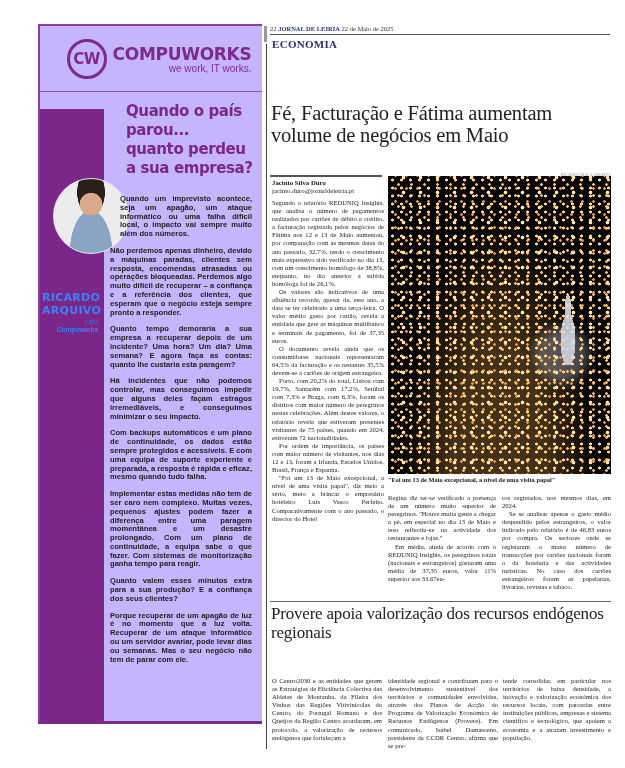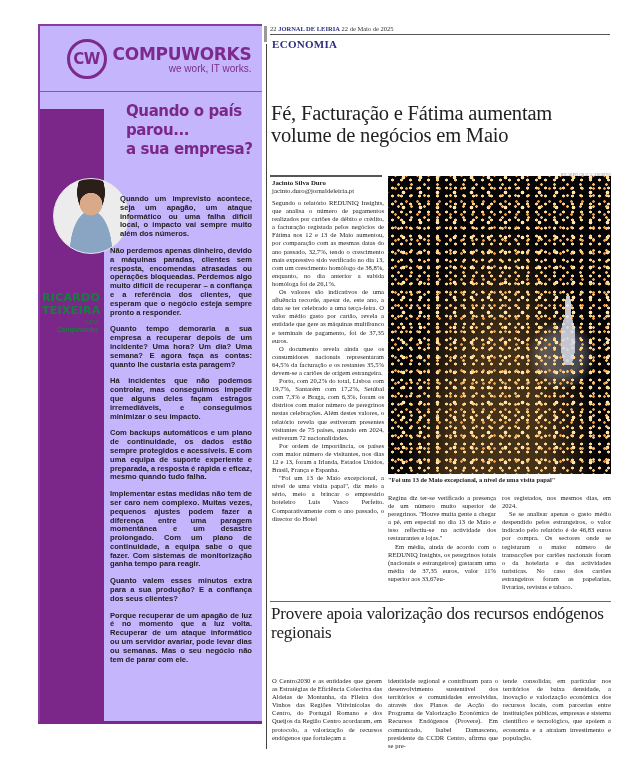--- a/index.html
+++ b/index.html
@@ -42,21 +42,21 @@
     position: absolute; left: 53px; top: 178px; width: 76px; height: 76px; border-radius: 50%;
     background:
       radial-gradient(circle at 50% 34%, #d9a98a 0 18%, transparent 19%),
       radial-gradient(ellipse at 50% 18%, #2b1f1a 0 26%, transparent 27%),
       radial-gradient(ellipse at 50% 100%, #8aa4c4 0 40%, transparent 41%),
       radial-gradient(circle at 50% 50%, #ececec 0 100%);
     border: 1px solid #e6e6e6;
   }
   .author-block {
     position: absolute; left: 4px; top: 291px; width: 56px; text-align: right;
-    color: #15803d; font-family: "DejaVu Sans", sans-serif;
+    color: #3b82f6; font-family: "DejaVu Sans", sans-serif;
   }
   .author-name { font-weight: bold; font-size: 11px; line-height: 13px; letter-spacing: 0.3px; }
   .author-role { font-size: 6.5px; line-height: 8px; margin-top: 1px; font-family: "Liberation Serif", serif; }
   .author-company { font-size: 6.5px; line-height: 8px; font-weight: bold; font-family: "Liberation Sans", sans-serif; }
 
   .ad-body {
     position: absolute; left: 110px; top: 195px; width: 142px;
     font-family: "Liberation Sans", sans-serif; font-size: 7.6px; line-height: 8.8px; color: #222;
     text-align: justify;
   }
@@ -132,29 +132,30 @@
       </div>
     <div class="brand">
       <span class="brand-name">COMPUWORKS</span>
       <span class="brand-tag">we work, IT works.</span>
     </div>
   </div>
   <div class="ad-side"></div>
   <div class="ad-headline">
     <div>Quando o país</div>
     <div>parou...</div>
+    <div>quanto perdeu</div>
     <div>a sua empresa?</div>
   </div>
 </div>
 
 <div class="photo"></div>
 
 <div class="author-block" style="left:42px;top:291px;">
   <div class="author-name">RICARDO</div>
-  <div class="author-name">TEIXEIRA</div>
+  <div class="author-name">ARQUIVO</div>
   <div class="author-role">CEO</div>
   <div class="author-company">Compuworks</div>
 </div>
 
 <div class="ad-body">
   <p class="b wrap1" style="margin-left:10px;">Quando um imprevisto acontece, seja um apagão, um ataque informático ou uma falha difícil local, o impacto vai sempre muito além dos números.</p>
   <p class="b" style="margin-left:0;">Não perdemos apenas dinheiro, devido a máquinas paradas, clientes sem resposta, encomendas atrasadas ou operações bloqueadas. Perdemos algo muito difícil de recuperar – a confiança e a referência dos clientes, que esperam que o negócio esteja sempre pronto a responder.</p>
   <p class="b">Quanto tempo demoraria a sua empresa a recuperar depois de um incidente? Uma hora? Um dia? Uma semana? E agora faça as contas: quanto lhe custaria esta paragem?</p>
   <p class="b">Há incidentes que não podemos controlar, mas conseguimos impedir que alguns deles façam estragos irremediáveis, e conseguimos minimizar o seu impacto.</p>
   <p class="b">Com backups automáticos e um plano de continuidade, os dados estão sempre protegidos e acessíveis. E com uma equipa de suporte experiente e preparada, a resposta é rápida e eficaz, mesmo quando tudo falha.</p>

